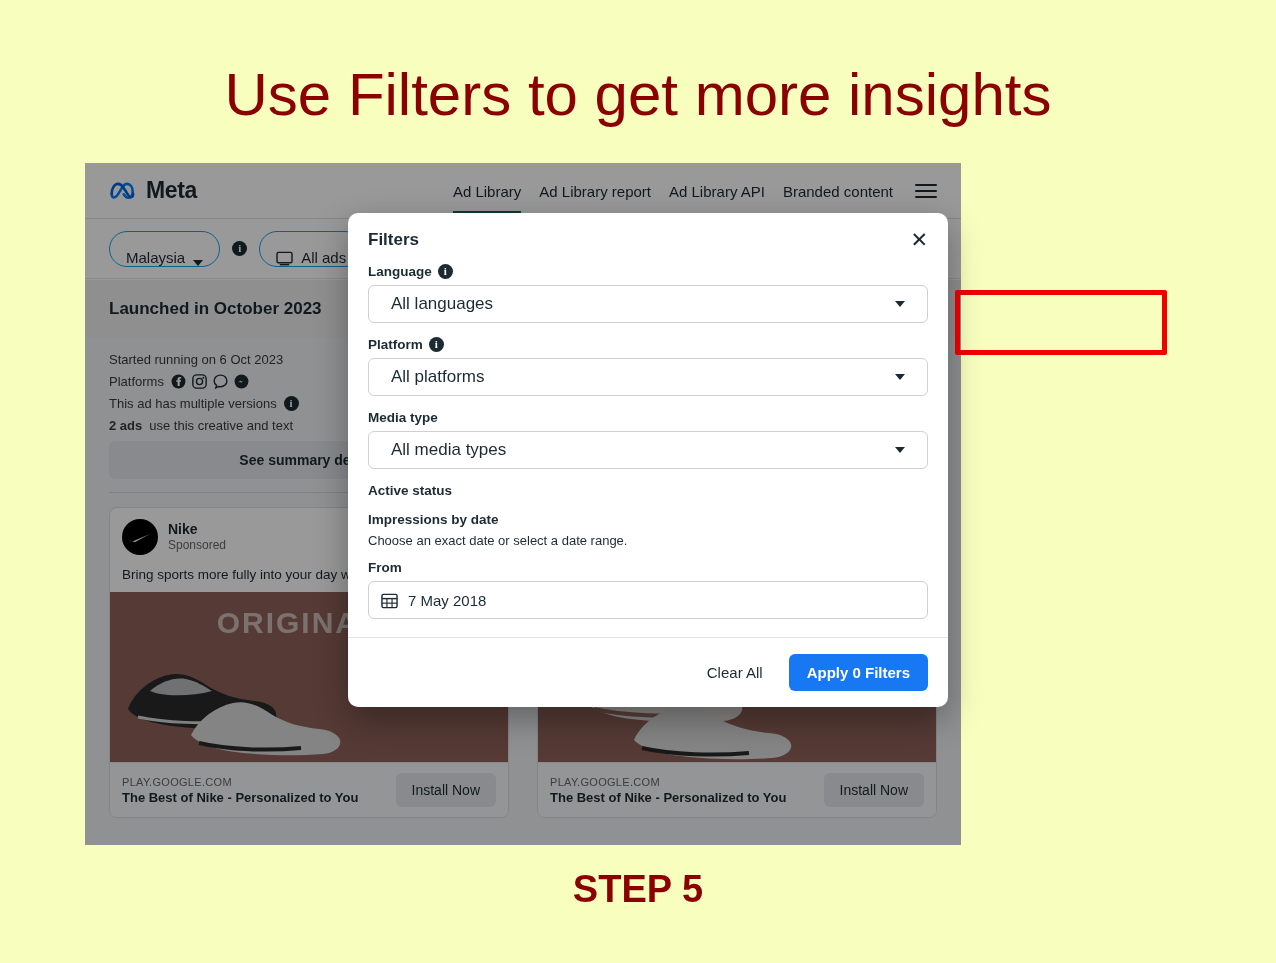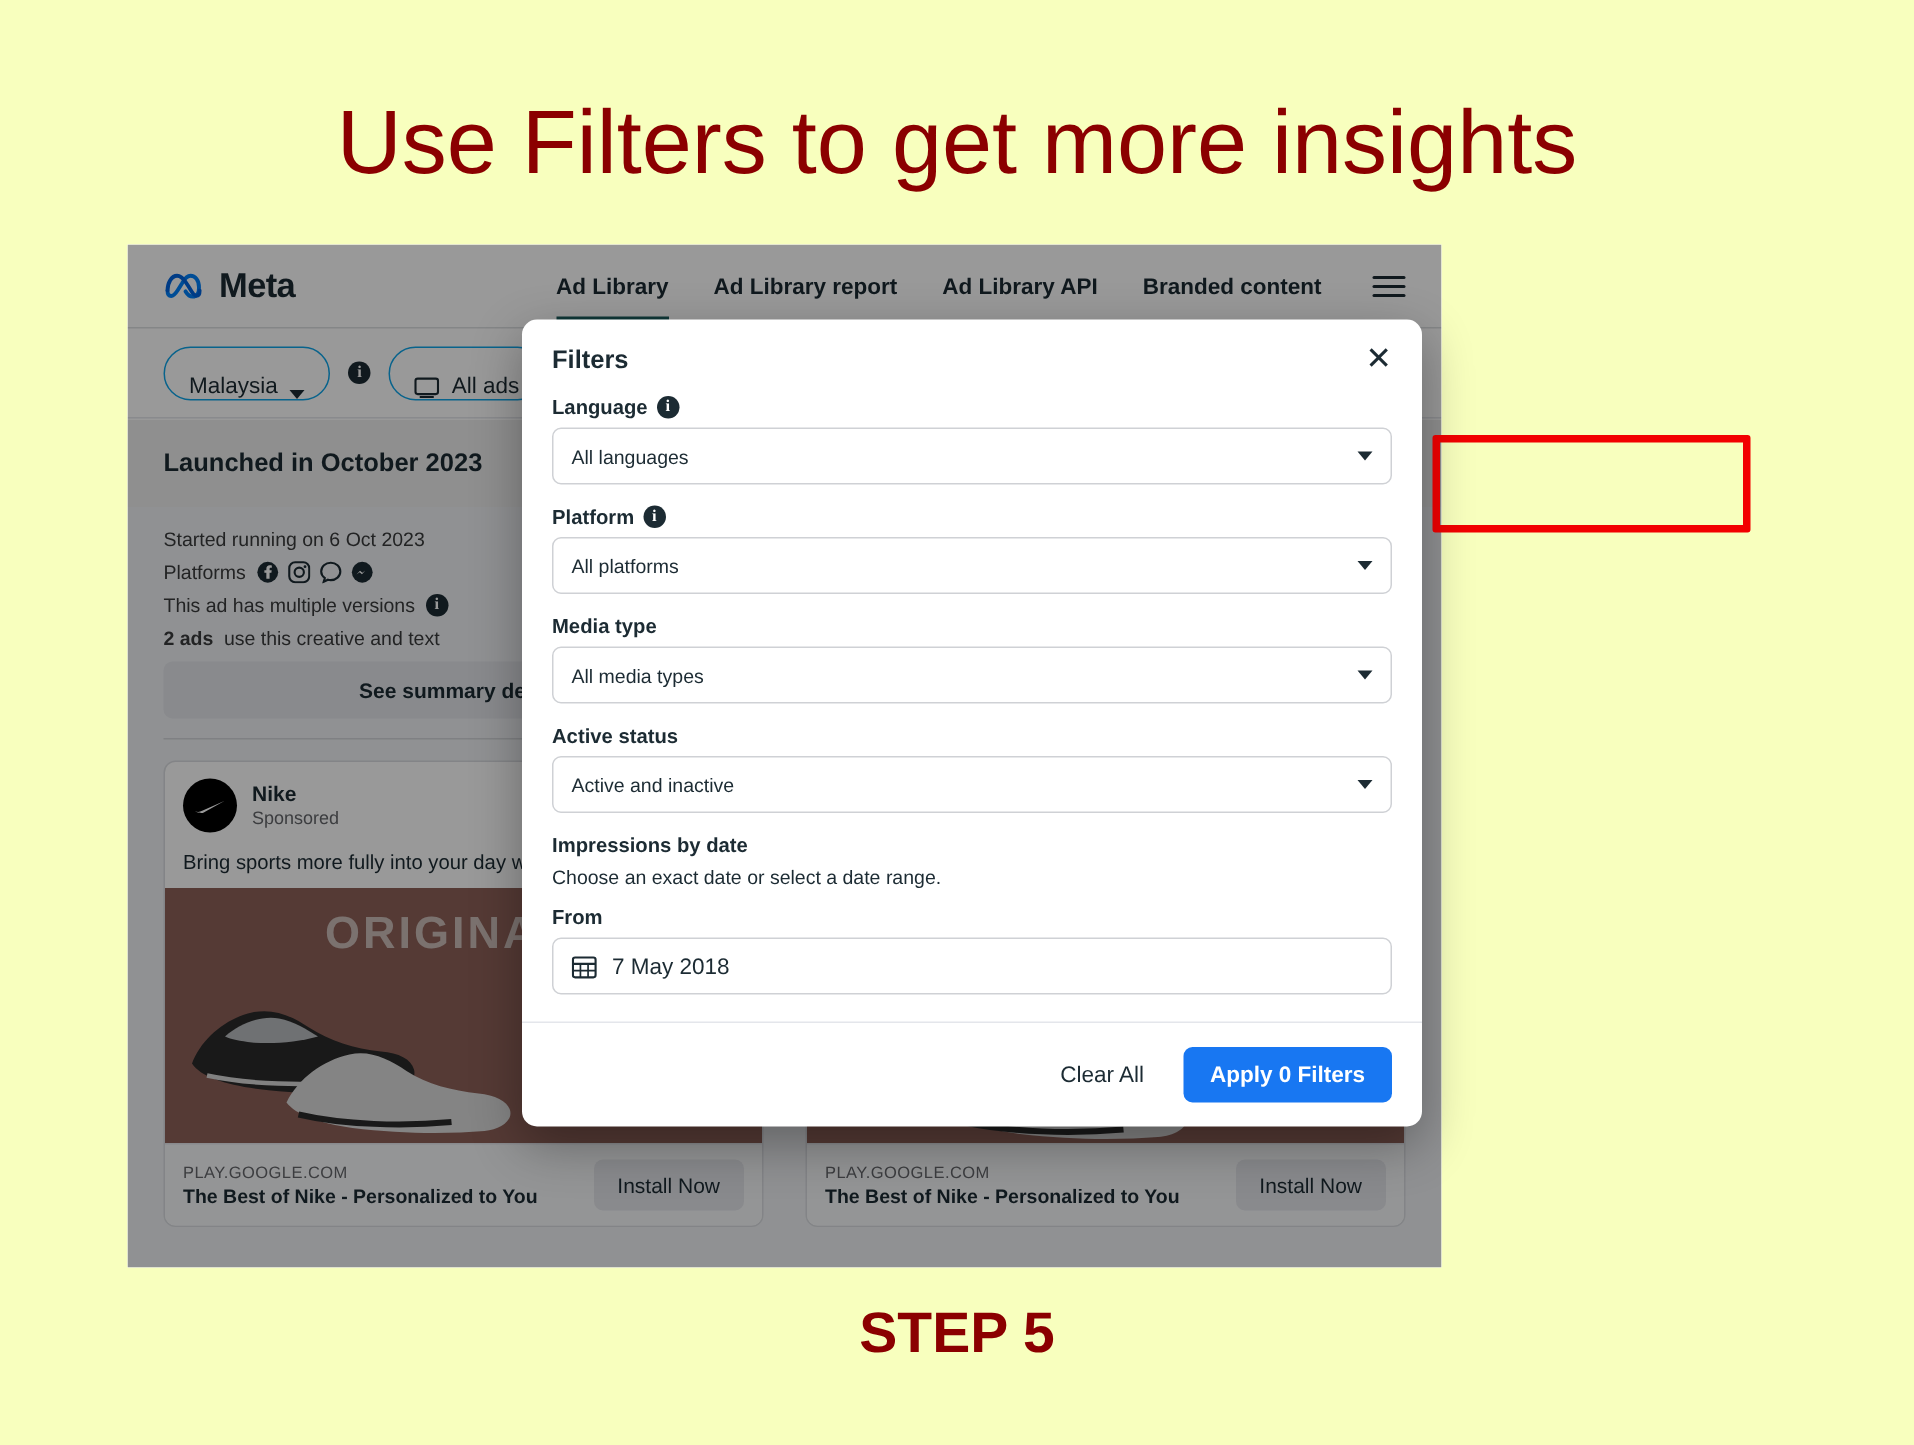--- a/index.html
+++ b/index.html
@@ -54,21 +54,21 @@
     position: absolute; top: 0; left: 0; right: 0; height: 56px;
     background: #ffffff;
     display: flex; align-items: center;
     padding: 0 24px;
     border-bottom: 1px solid #dddfe2;
     z-index: 5;
   }
   .meta-logo { display: flex; align-items: center; gap: 7px; }
   .meta-mark { width: 30px; height: 19px; display: block; }
   .meta-word { font-size: 23px; font-weight: 600; color: #1c2b33; letter-spacing: -0.4px; }
-  .nav { margin-left: auto; display: flex; align-items: center; gap: 30px; font-weight: bold; }
+  .nav { margin-left: auto; display: flex; align-items: center; gap: 18px; }
   .nav-item {
     font-size: 15px; color: #1c2b33; padding: 16px 0 14px;
     position: relative; white-space: nowrap;
   }
   .nav-item.active { color: #1c2b33; }
   .nav-item.active::after {
     content: ""; position: absolute; left: 0; right: 0; bottom: 0;
     height: 3px; background: #1c5c5c;
   }
   .hamburger { width: 22px; display: flex; flex-direction: column; gap: 4px; margin-left: 4px; }
@@ -191,22 +191,22 @@
   .modal-head { display: flex; align-items: center; }
   .modal-title { font-size: 17px; font-weight: 700; color: #1c2b33; }
   .modal-close { margin-left: auto; font-size: 21px; color: #1c2b33; line-height: 1; }
   .field { margin-top: 14px; }
   .field-label {
     font-size: 13.5px; font-weight: 700; color: #1c2b33;
     display: flex; align-items: flex-end; gap: 6px; margin-bottom: 6px;
   }
   .select {
     height: 38px; border: 1px solid #cfd1d5; border-radius: 6px;
-    display: flex; align-items: center; padding: 0 12px;
-    font-size: 13px; color: #1c2b33; background: #fff;
+    display: flex; align-items: center; padding: 0 22px;
+    font-size: 17px; color: #1c2b33; background: #fff;
   }
   .select .caret { margin-left: auto; border-top-color: #1c2b33; }
   .sub { font-size: 13px; color: #1c2b33; margin-top: 1px; }
   .dates { display: flex; gap: 20px; margin-top: 12px; }
   .date-col { flex: 1; }
   .date-label { font-size: 13.5px; font-weight: 700; color: #1c2b33; margin-bottom: 6px; }
   .date-box {
     height: 38px; border: 1px solid #cfd1d5; border-radius: 6px;
     display: flex; align-items: center; gap: 10px; padding: 0 12px;
     font-size: 15px; color: #1c2b33;
@@ -445,24 +445,20 @@
     </div>
     <div class="select">
       <span>All media types</span>
       <span class="caret"></span>
     </div>
   </div>
 
   <div class="field">
     <div class="field-label">
       <span>Active status</span>
-    </div>
-    <div class="select">
-      <span>Active and inactive</span>
-      <span class="caret"></span>
     </div>
   </div>
 
   <div class="field">
     <div class="field-label">Impressions by date</div>
     <div class="sub">Choose an exact date or select a date range.</div>
     <div class="dates">
       <div class="date-col">
         <div class="date-label">From</div>
         <div class="date-box">

